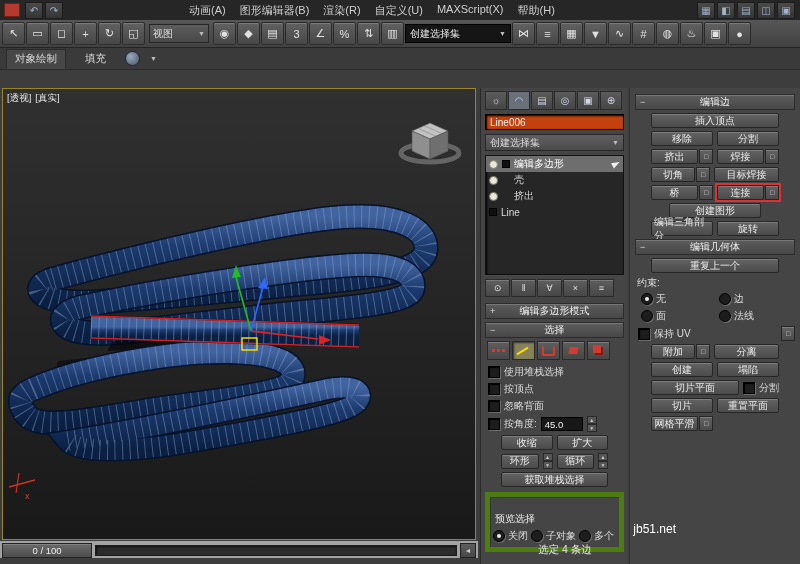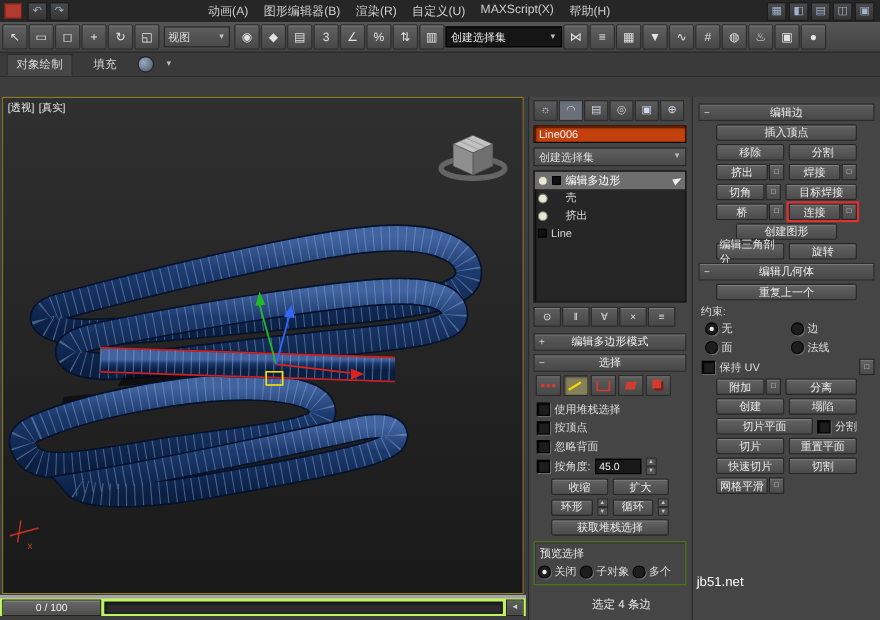--- a/index.html
+++ b/index.html
@@ -34,22 +34,22 @@
   .rtab{padding:2px 8px;font-size:10.5px;color:#d8d8d8;background:#474747;border:1px solid #2b2b2b;
         border-bottom-color:#474747;}
   .rtab.plain{background:transparent;border-color:transparent;}
   .rcircle{width:13px;height:13px;border-radius:50%;background:radial-gradient(circle at 35% 35%,#9ab,#456);
            border:1px solid #223;display:inline-block;}
   
   .viewport{position:absolute;left:2px;top:88px;width:474px;height:452px;border:1px solid #97862a;
             background:#1d1d1d;box-sizing:border-box;}
   .vplabels{position:absolute;left:4px;top:3px;display:flex;gap:4px;font-size:9.5px;color:#e6e6e6;z-index:3;}
   
-  .trackbar{position:absolute;left:0;top:541px;width:478px;height:16px;background:#bef264;
-            border-top:3px solid #a3a3a3;display:flex;align-items:center;text-align:center;}
+  .trackbar{position:absolute;left:0;top:541px;width:478px;height:16px;background:#a3a3a3;
+            border-top:1px solid #a3a3a3;display:flex;align-items:center;text-align:center;}
   .framebtn{width:88px;height:13px;margin-left:2px;background:linear-gradient(#6a6a6a,#4d4d4d);
             border:1px solid #222;box-shadow:inset 0 1px 0 #828282;color:#f0f0f0;font-size:9.5px;
             display:flex;align-items:center;justify-content:center;}
   .groove{flex:1;height:9px;margin:0 3px;background:#2c2c2c;border:1px solid #1b1b1b;
           box-shadow:inset 1px 1px 2px #111;}
   .tb-arrow{width:14px;height:13px;margin-right:2px;background:linear-gradient(#5e5e5e,#474747);
             border:1px solid #222;color:#ccc;font-size:7px;display:flex;align-items:center;justify-content:center;}
   
   .panel{position:absolute;top:88px;bottom:0;background:#454545;box-sizing:border-box;}
   .panel.col1{left:480px;width:148px;border-left:1px solid #2a2a2a;padding:3px 4px;}
@@ -110,21 +110,21 @@
   .minibox{width:12px;height:13px;flex:none;background:linear-gradient(#636363,#4b4b4b);
            border:1px solid #262626;box-shadow:inset 0 1px 0 #7e7e7e;color:#ddd;font-size:7px;
            display:inline-flex;align-items:center;justify-content:center;}
   .half{display:flex;flex:1;gap:1px;align-items:center;}
   .red-outline{outline:2px solid #e03030;outline-offset:0px;}
   .radio{width:10px;height:10px;flex:none;border-radius:50%;background:#1d1d1d;border:1px solid #000;
          box-shadow:1px 1px 0 #6d6d6d;position:relative;}
   .radio.on::after{content:"";position:absolute;left:3px;top:3px;width:4px;height:4px;border-radius:50%;background:#ededed;}
   .radrow{display:flex;align-items:center;gap:3px;font-size:10px;}
   .radgrid{display:grid;grid-template-columns:1fr 1fr;gap:3px 2px;margin:2px 0 3px 6px;}
-  .grpbox{border:1px solid #4d7c0f;box-shadow:inset 1px 1px 0 #333;margin-top:5px;padding:2px 3px 4px;}
+  .grpbox{border:5px solid #4d7c0f;box-shadow:inset 1px 1px 0 #333;margin-top:5px;padding:14px 3px 4px;}
   .grplab{font-size:10px;color:#e8e8e8;margin:1px 0 3px 2px;}
   .conlab{font-size:10px;margin:3px 0 1px 2px;}
   .statustext{position:absolute;left:500px;top:543px;width:130px;text-align:center;font-size:10.5px;color:#e8e8e8;}
   
   .wm-site{position:absolute;right:124px;bottom:28px;color:#fff;font-size:12px;z-index:9;}
   .wm-box{position:absolute;right:0;bottom:0;width:122px;height:30px;background:#e23a35;z-index:9;
           color:#fff;font-size:19px;font-weight:bold;display:flex;align-items:center;justify-content:center;letter-spacing:2px;}
 </style>
 </head>
 <body>
@@ -490,24 +490,20 @@
     <div class="btnrow">
       <span class="btn grow">切片平面</span>
       <span class="cb"></span>
       <span style="font-size:10px">分割</span>
     </div>
     <div class="btnrow">
       <span class="btn grow">切片</span>
       <span class="btn grow">重置平面</span>
     </div>
     <div class="btnrow">
-      <span class="btn grow">快速切片</span>
-      <span class="btn grow">切割</span>
-    </div>
-    <div class="btnrow">
       <div class="half">
           <span class="btn grow">网格平滑</span>
           <span class="minibox">□</span>
         </div>
       <div class="half" style="visibility:hidden">
           <span class="btn grow"></span>
         </div>
     </div>
   </div>
 

